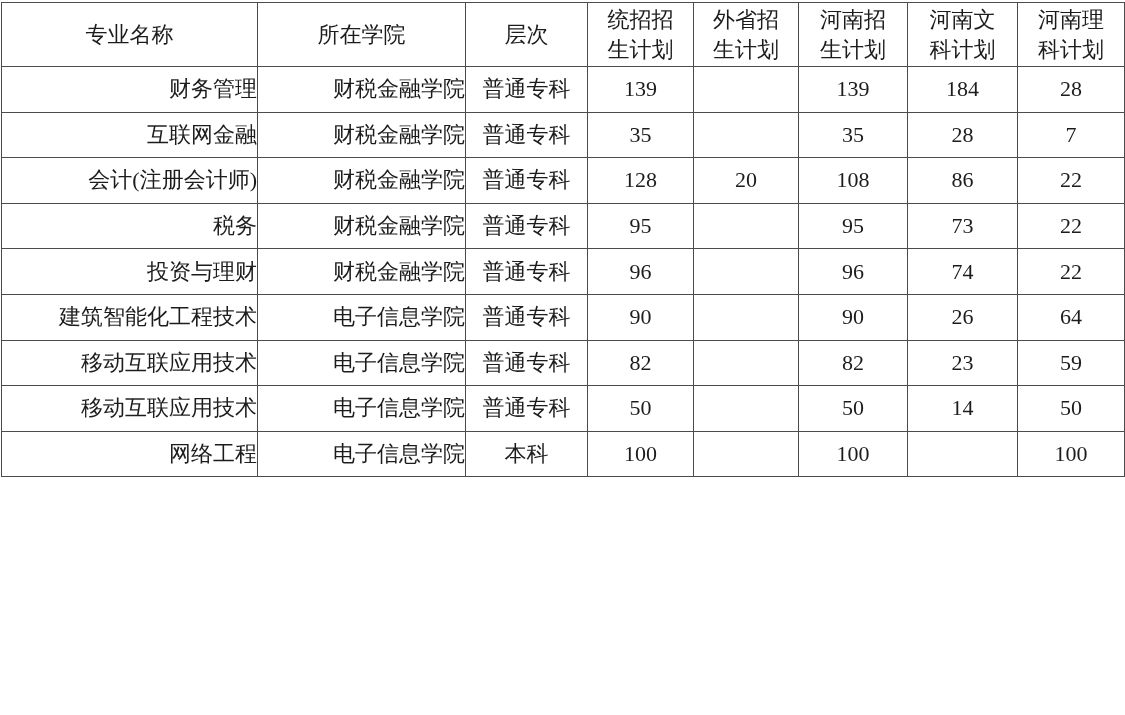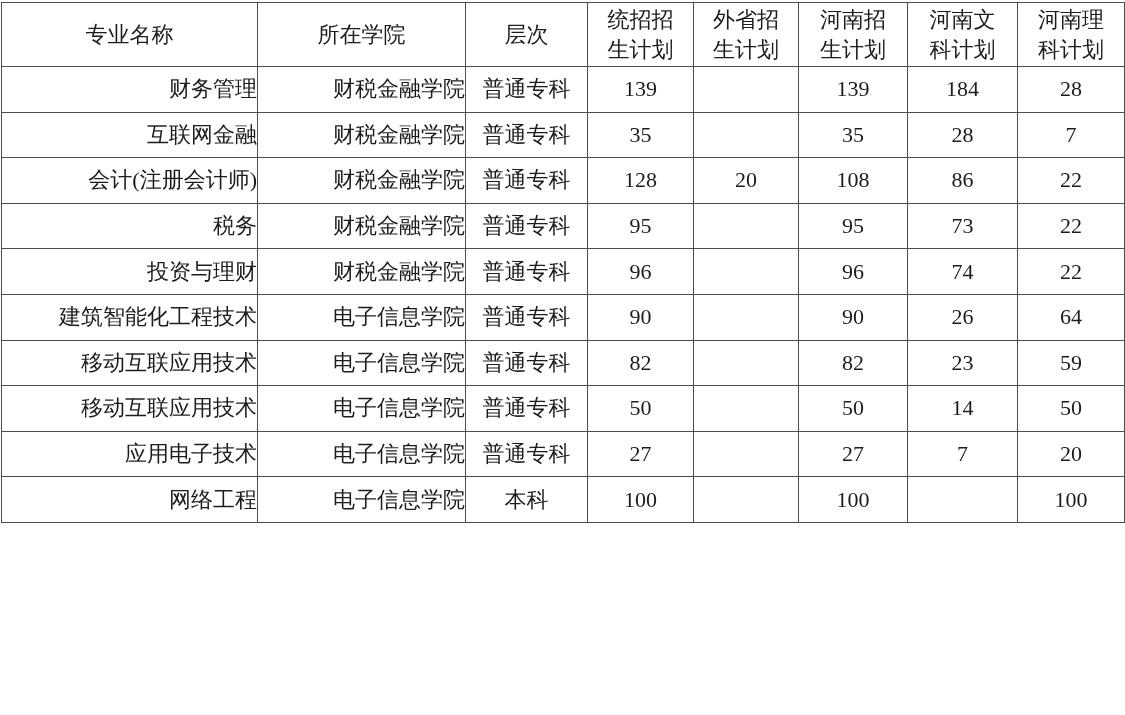--- a/index.html
+++ b/index.html
@@ -159,30 +159,20 @@
         <td class="align-left">移动互联应用技术</td>
         <td class="align-left">电子信息学院</td>
         <td>普通专科</td>
         <td>50</td>
         <td></td>
         <td>50</td>
         <td>14</td>
         <td>50</td>
       </tr>
       <tr>
-        <td class="align-left">应用电子技术</td>
-        <td class="align-left">电子信息学院</td>
-        <td>普通专科</td>
-        <td>27</td>
-        <td></td>
-        <td>27</td>
-        <td>7</td>
-        <td>20</td>
-      </tr>
-      <tr>
         <td class="align-left">网络工程</td>
         <td class="align-left">电子信息学院</td>
         <td>本科</td>
         <td>100</td>
         <td></td>
         <td>100</td>
         <td></td>
         <td>100</td>
       </tr>
     </tbody>

